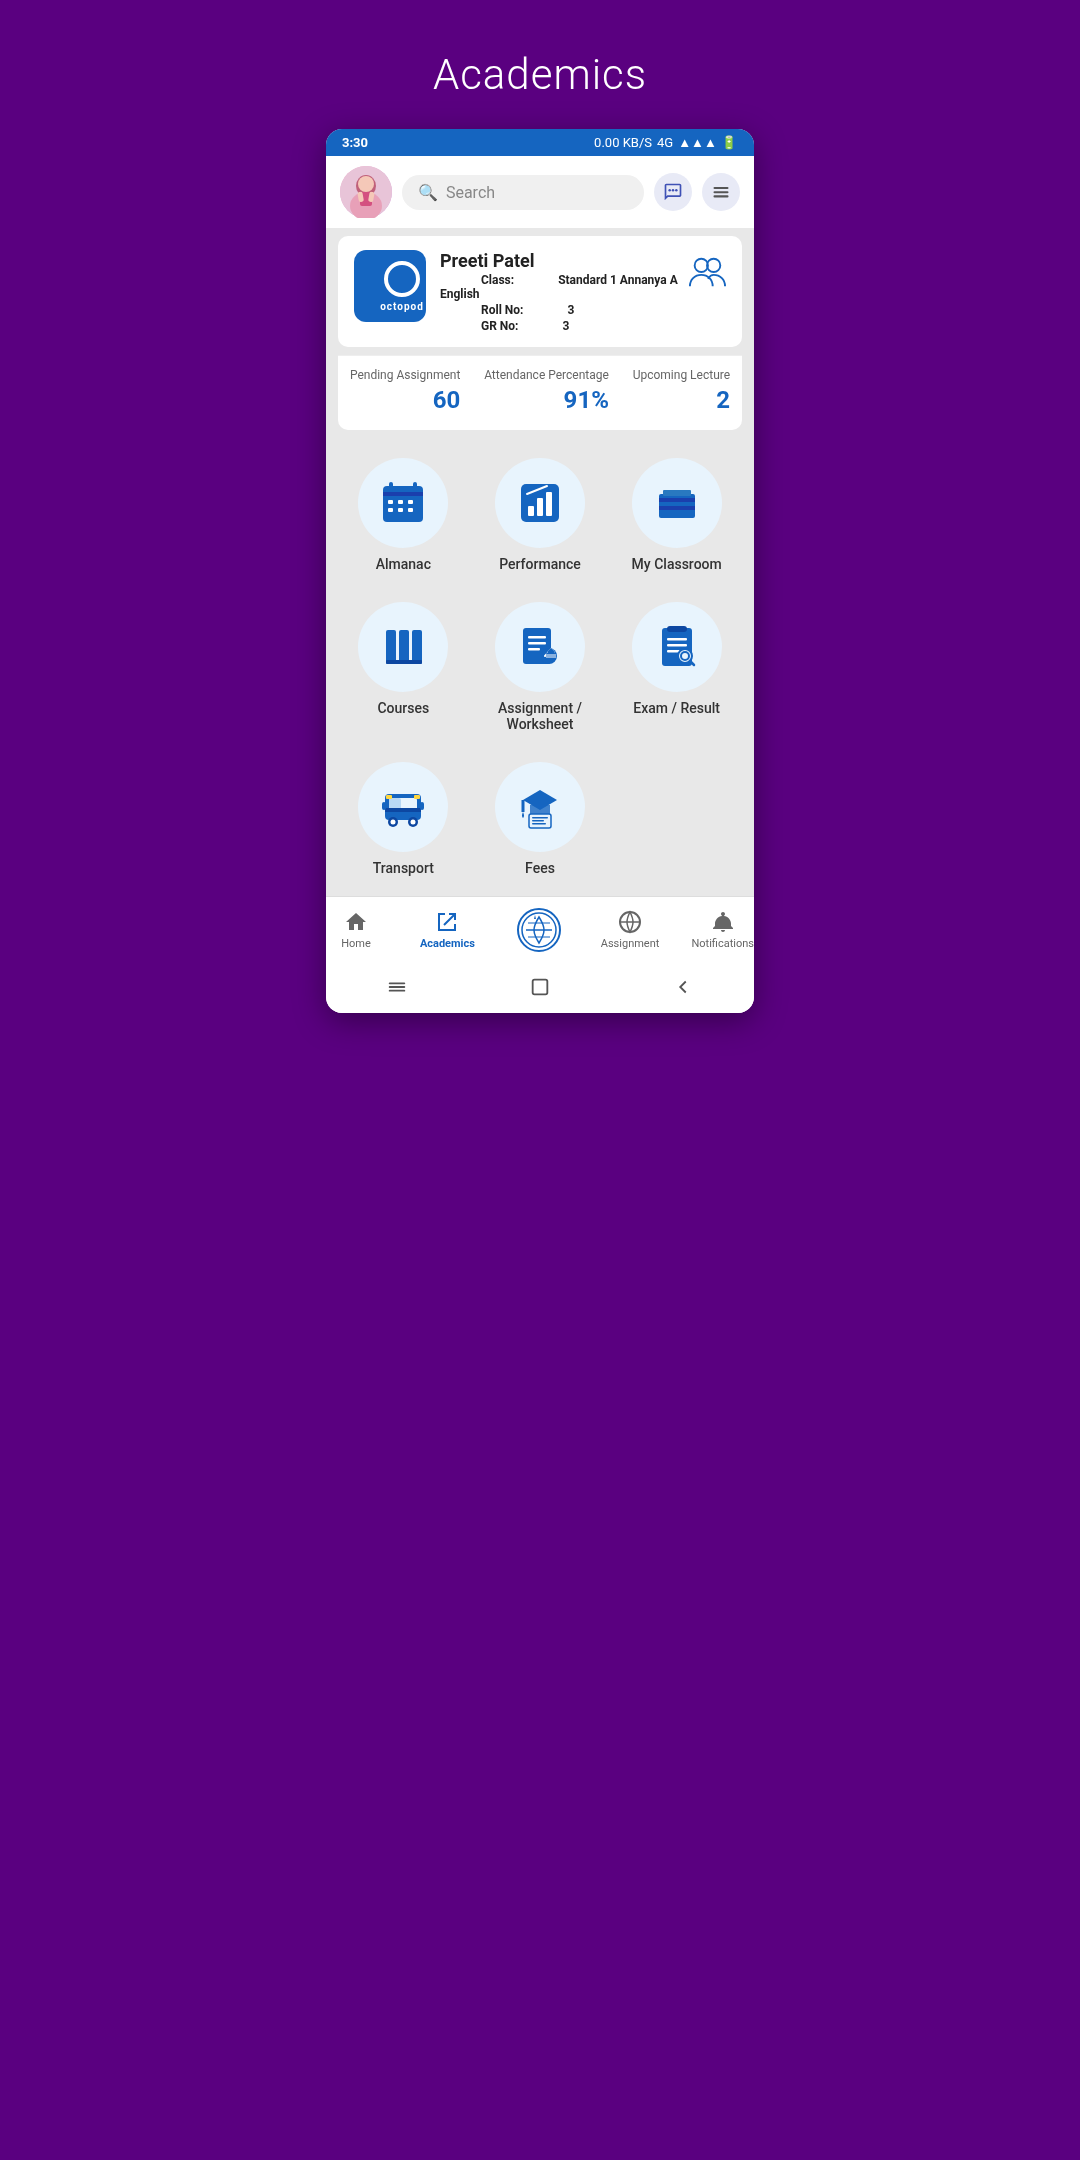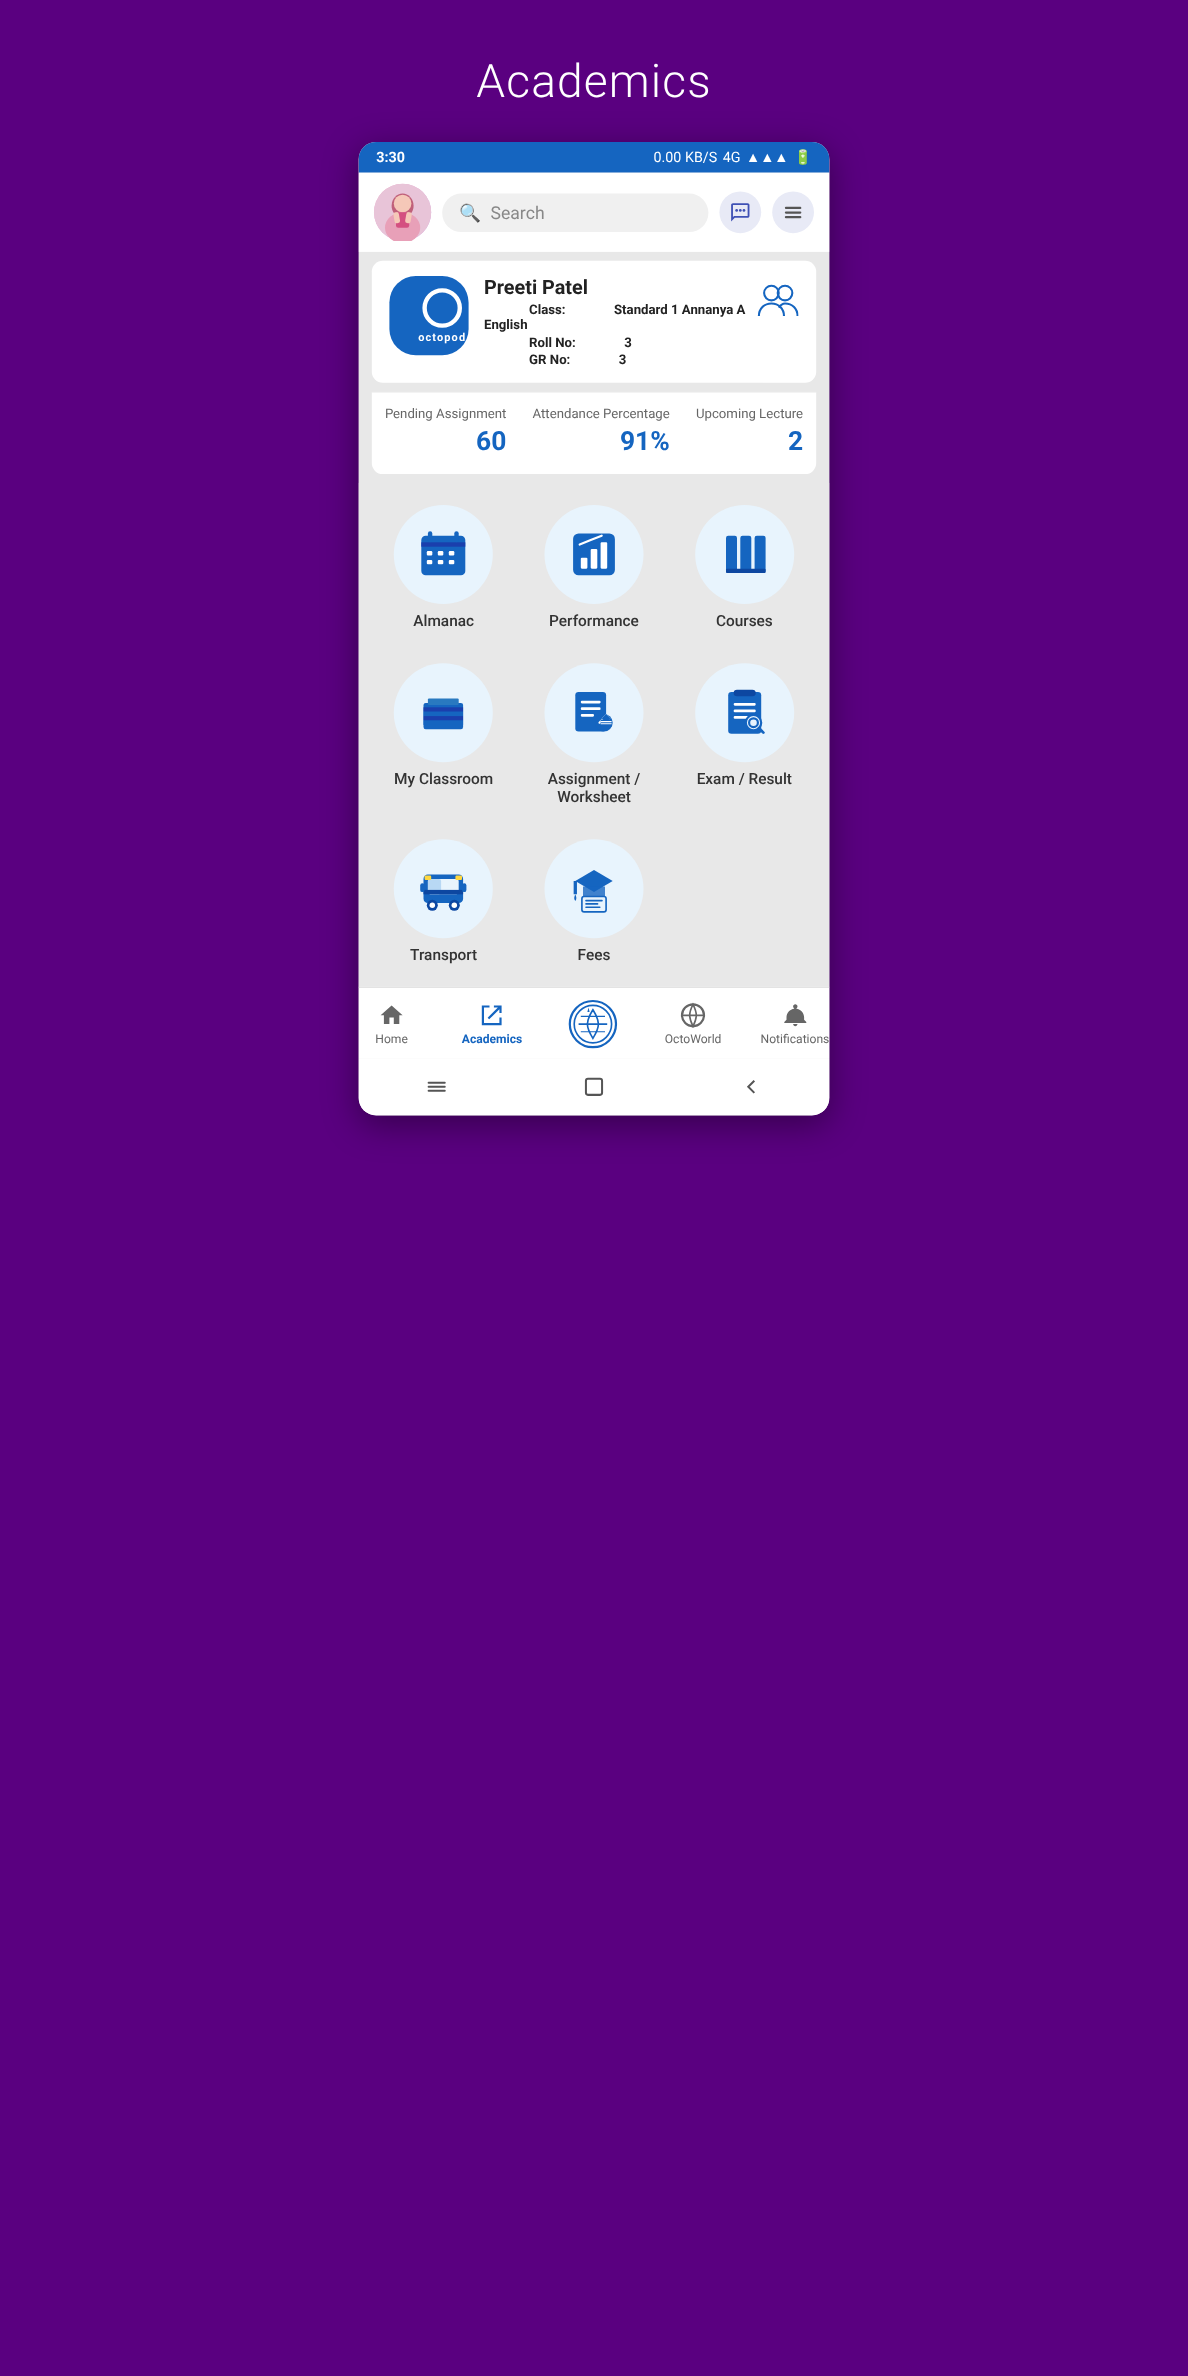--- a/index.html
+++ b/index.html
@@ -111,21 +111,21 @@
     }
     .profile-left {
       display: flex;
       gap: 14px;
       align-items: flex-start;
     }
     .octopod-logo {
       width: 72px;
       height: 72px;
       background: #1565c0;
-      border-radius: 24px;
+      border-radius: 12px;
       display: flex;
       flex-direction: column;
       align-items: center;
       justify-content: center;
       color: white;
       flex-shrink: 0;
       padding-left: 24px;
     }
     .octopod-ring {
       width: 36px;
@@ -400,41 +400,41 @@
             <rect x="33" y="16" width="6" height="24" rx="1" fill="white"></rect>
             <path d="M14 18 L24 14 L34 10" stroke="white" stroke-width="2" fill="none" stroke-linecap="round"></path>
           </svg>
         </div>
         <span class="menu-label">Performance</span>
       </div>
 
       <div class="menu-item">
         <div class="menu-icon-circle">
           <svg width="54" height="54" viewBox="0 0 54 54" fill="none">
-            <rect x="10" y="10" width="10" height="34" rx="2" fill="#1565c0"></rect>
-            <rect x="23" y="10" width="10" height="34" rx="2" fill="#1565c0"></rect>
-            <rect x="36" y="10" width="10" height="34" rx="2" fill="#1565c0"></rect>
-            <rect x="10" y="40" width="36" height="4" rx="1" fill="#0d47a1"></rect>
-          </svg>
-        </div>
-        <span class="menu-label">Courses</span>
-      </div>
-
-      <div class="menu-item">
-        <div class="menu-icon-circle">
-          <svg width="54" height="54" viewBox="0 0 54 54" fill="none">
             <rect x="9" y="18" width="36" height="24" rx="2" fill="#1565c0"></rect>
             <rect x="9" y="22" width="36" height="4" fill="#1a3fad"></rect>
             <rect x="9" y="26" width="36" height="4" fill="#1565c0"></rect>
             <rect x="9" y="30" width="36" height="4" fill="#1a3fad"></rect>
             <rect x="9" y="34" width="36" height="4" fill="#1565c0"></rect>
             <rect x="13" y="14" width="28" height="6" rx="1" fill="#2979c0"></rect>
           </svg>
         </div>
         <span class="menu-label">My Classroom</span>
+      </div>
+
+      <div class="menu-item">
+        <div class="menu-icon-circle">
+          <svg width="54" height="54" viewBox="0 0 54 54" fill="none">
+            <rect x="10" y="10" width="10" height="34" rx="2" fill="#1565c0"></rect>
+            <rect x="23" y="10" width="10" height="34" rx="2" fill="#1565c0"></rect>
+            <rect x="36" y="10" width="10" height="34" rx="2" fill="#1565c0"></rect>
+            <rect x="10" y="40" width="36" height="4" rx="1" fill="#0d47a1"></rect>
+          </svg>
+        </div>
+        <span class="menu-label">Courses</span>
       </div>
 
       <div class="menu-item">
         <div class="menu-icon-circle">
           <svg width="54" height="54" viewBox="0 0 54 54" fill="none">
             <rect x="10" y="8" width="28" height="36" rx="3" fill="#1565c0"></rect>
             <rect x="15" y="16" width="18" height="2.5" rx="1" fill="white"></rect>
             <rect x="15" y="22" width="18" height="2.5" rx="1" fill="white"></rect>
             <rect x="15" y="28" width="12" height="2.5" rx="1" fill="white"></rect>
             <circle cx="36" cy="36" r="8" fill="#1565c0" stroke="white" stroke-width="0"></circle>
@@ -535,21 +535,21 @@
         </svg>
       </div>
       <div class="nav-item">
         <span class="nav-icon">
           <svg width="24" height="24" viewBox="0 0 24 24" fill="#666">
             <circle cx="12" cy="12" r="10" stroke="#666" stroke-width="2" fill="none"></circle>
             <path d="M12 2 Q15 8 15 12 Q15 16 12 22 Q9 16 9 12 Q9 8 12 2Z" stroke="#666" stroke-width="1.5" fill="none"></path>
             <line x1="2" y1="12" x2="22" y2="12" stroke="#666" stroke-width="1.5"></line>
           </svg>
         </span>
-        <span class="nav-label">OctoWorld</span>
+        <span class="nav-label">Assignment</span>
       </div>
       <div class="nav-item">
         <span class="nav-icon">
           <svg width="24" height="24" viewBox="0 0 24 24" fill="#666">
             <path d="M12 2C10.9 2 10 2.9 10 4c0 .74.4 1.38 1 1.72V6c-3.87.47-7 3.77-7 7.8v2.2l-2 2v1h20v-1l-2-2v-2.2C20 9.77 16.87 6.47 13 6v-.28c.6-.34 1-.98 1-1.72 0-1.1-.9-2-2-2zm0 20c1.1 0 2-.9 2-2h-4c0 1.1.9 2 2 2z"></path>
           </svg>
         </span>
         <span class="nav-label">Notifications</span>
       </div>
     </div>

